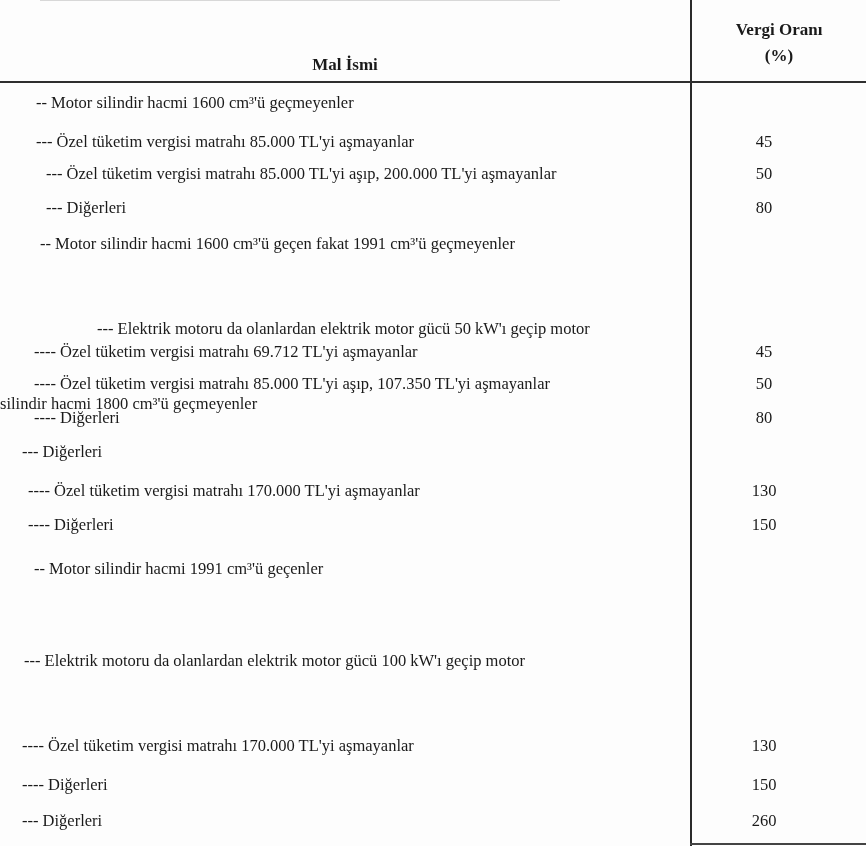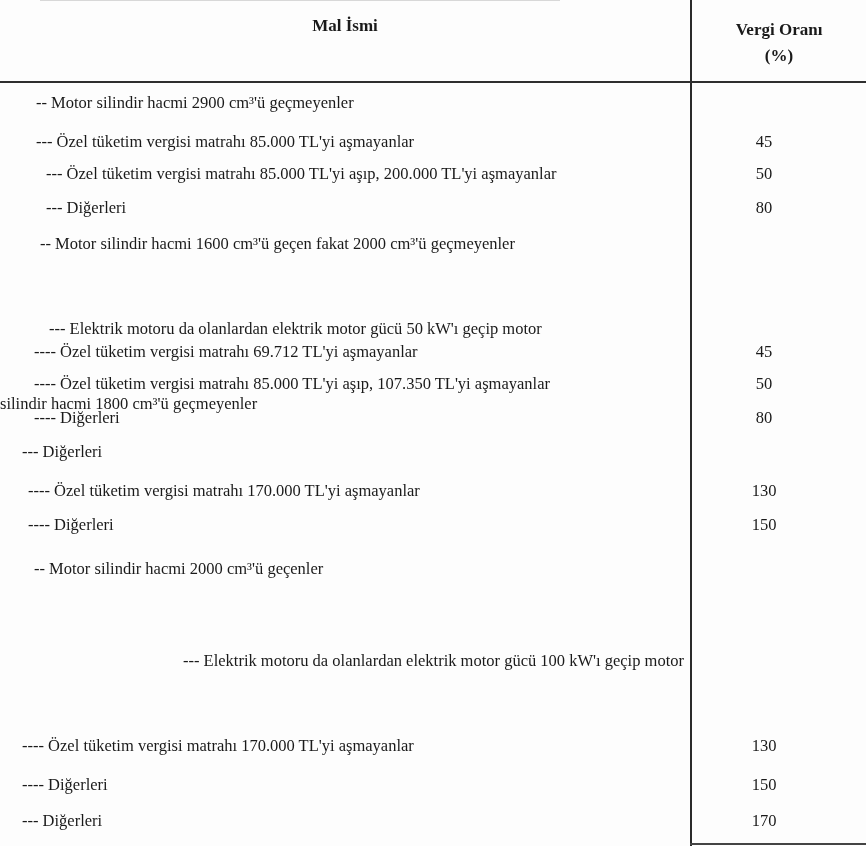--- a/index.html
+++ b/index.html
@@ -41,23 +41,23 @@
       background: #2e2e2e;
     }
     .bottom-rule {
       position: absolute;
       left: 690px; top: 843px;
       width: 176px; height: 2px;
       background: #444;
     }
     .header-name {
       position: absolute;
-      left: 0; top: 16px;
+      left: 0; top: 8px;
       width: 690px; height: 67px;
-      display: flex; align-items: flex-start; justify-content: center;
+      display: flex; align-items: flex-end; justify-content: center;
       font-weight: bold;
       font-size: 17px;
     }
     .header-rate {
       position: absolute;
       left: 692px; top: 0;
       width: 174px; height: 81px;
       display: flex; flex-direction: column; align-items: center; justify-content: center;
       font-weight: bold;
       font-size: 17px;
@@ -97,47 +97,47 @@
 
   <div class="header-name">
     <span>Mal İsmi</span>
   </div>
   <div class="header-rate">
     <span>Vergi Oranı</span>
     <span>(%)</span>
   </div>
 
   <div class="row" style="top:90px;">
-    <span class="name" style="left:36px;">-- Motor silindir hacmi 2900 cm³'ü geçmeyenler</span>
+    <span class="name" style="left:36px;">-- Motor silindir hacmi 1600 cm³'ü geçmeyenler</span>
     <span class="rate"></span>
   </div>
 
   <div class="row" style="top:129px;">
     <span class="name" style="left:36px;">--- Özel tüketim vergisi matrahı 85.000 TL'yi aşmayanlar</span>
     <span class="rate">45</span>
   </div>
 
   <div class="row" style="top:161px;">
     <span class="name" style="left:46px;">--- Özel tüketim vergisi matrahı 85.000 TL'yi aşıp, 200.000 TL'yi aşmayanlar</span>
     <span class="rate">50</span>
   </div>
 
   <div class="row" style="top:195px;">
     <span class="name" style="left:46px;">--- Diğerleri</span>
     <span class="rate">80</span>
   </div>
 
   <div class="row" style="top:231px;">
-    <span class="name" style="left:40px;">-- Motor silindir hacmi 1600 cm³'ü geçen fakat 2000 cm³'ü geçmeyenler</span>
+    <span class="name" style="left:40px;">-- Motor silindir hacmi 1600 cm³'ü geçen fakat 1991 cm³'ü geçmeyenler</span>
     <span class="rate"></span>
   </div>
 
   <div class="row" style="top:266px;">
     <span class="name" style="left:0px;">
-      <span class="first" style="padding-left:49px;">--- Elektrik motoru da olanlardan elektrik motor gücü 50 kW'ı geçip motor</span>
+      <span class="first" style="padding-left:49px;margin-left:48px;">--- Elektrik motoru da olanlardan elektrik motor gücü 50 kW'ı geçip motor</span>
       <span class="second" style="margin-top:0;">silindir hacmi 1800 cm³'ü geçmeyenler</span>
     </span>
     <span class="rate"></span>
   </div>
 
   <div class="row" style="top:339px;">
     <span class="name" style="left:34px;">---- Özel tüketim vergisi matrahı 69.712 TL'yi aşmayanlar</span>
     <span class="rate">45</span>
   </div>
 
@@ -160,38 +160,38 @@
     <span class="name" style="left:28px;">---- Özel tüketim vergisi matrahı 170.000 TL'yi aşmayanlar</span>
     <span class="rate">130</span>
   </div>
 
   <div class="row" style="top:512px;">
     <span class="name" style="left:28px;">---- Diğerleri</span>
     <span class="rate">150</span>
   </div>
 
   <div class="row" style="top:556px;">
-    <span class="name" style="left:34px;">-- Motor silindir hacmi 2000 cm³'ü geçenler</span>
+    <span class="name" style="left:34px;">-- Motor silindir hacmi 1991 cm³'ü geçenler</span>
     <span class="rate"></span>
   </div>
 
   <div class="row" style="top:598px;">
     <span class="name" style="left:0px;">
-      <span class="first" style="padding-left:42px;text-align:right;">--- Elektrik motoru da olanlardan elektrik motor gücü 100 kW'ı geçip motor</span>
+      <span class="first" style="padding-left:24px;">--- Elektrik motoru da olanlardan elektrik motor gücü 100 kW'ı geçip motor</span>
     </span>
     <span class="rate"></span>
   </div>
 
   <div class="row" style="top:733px;">
     <span class="name" style="left:22px;">---- Özel tüketim vergisi matrahı 170.000 TL'yi aşmayanlar</span>
     <span class="rate">130</span>
   </div>
 
   <div class="row" style="top:772px;">
     <span class="name" style="left:22px;">---- Diğerleri</span>
     <span class="rate">150</span>
   </div>
 
   <div class="row" style="top:808px;">
     <span class="name" style="left:22px;">--- Diğerleri</span>
-    <span class="rate">170</span>
+    <span class="rate">260</span>
   </div>
 </div>
 
 </body></html>

